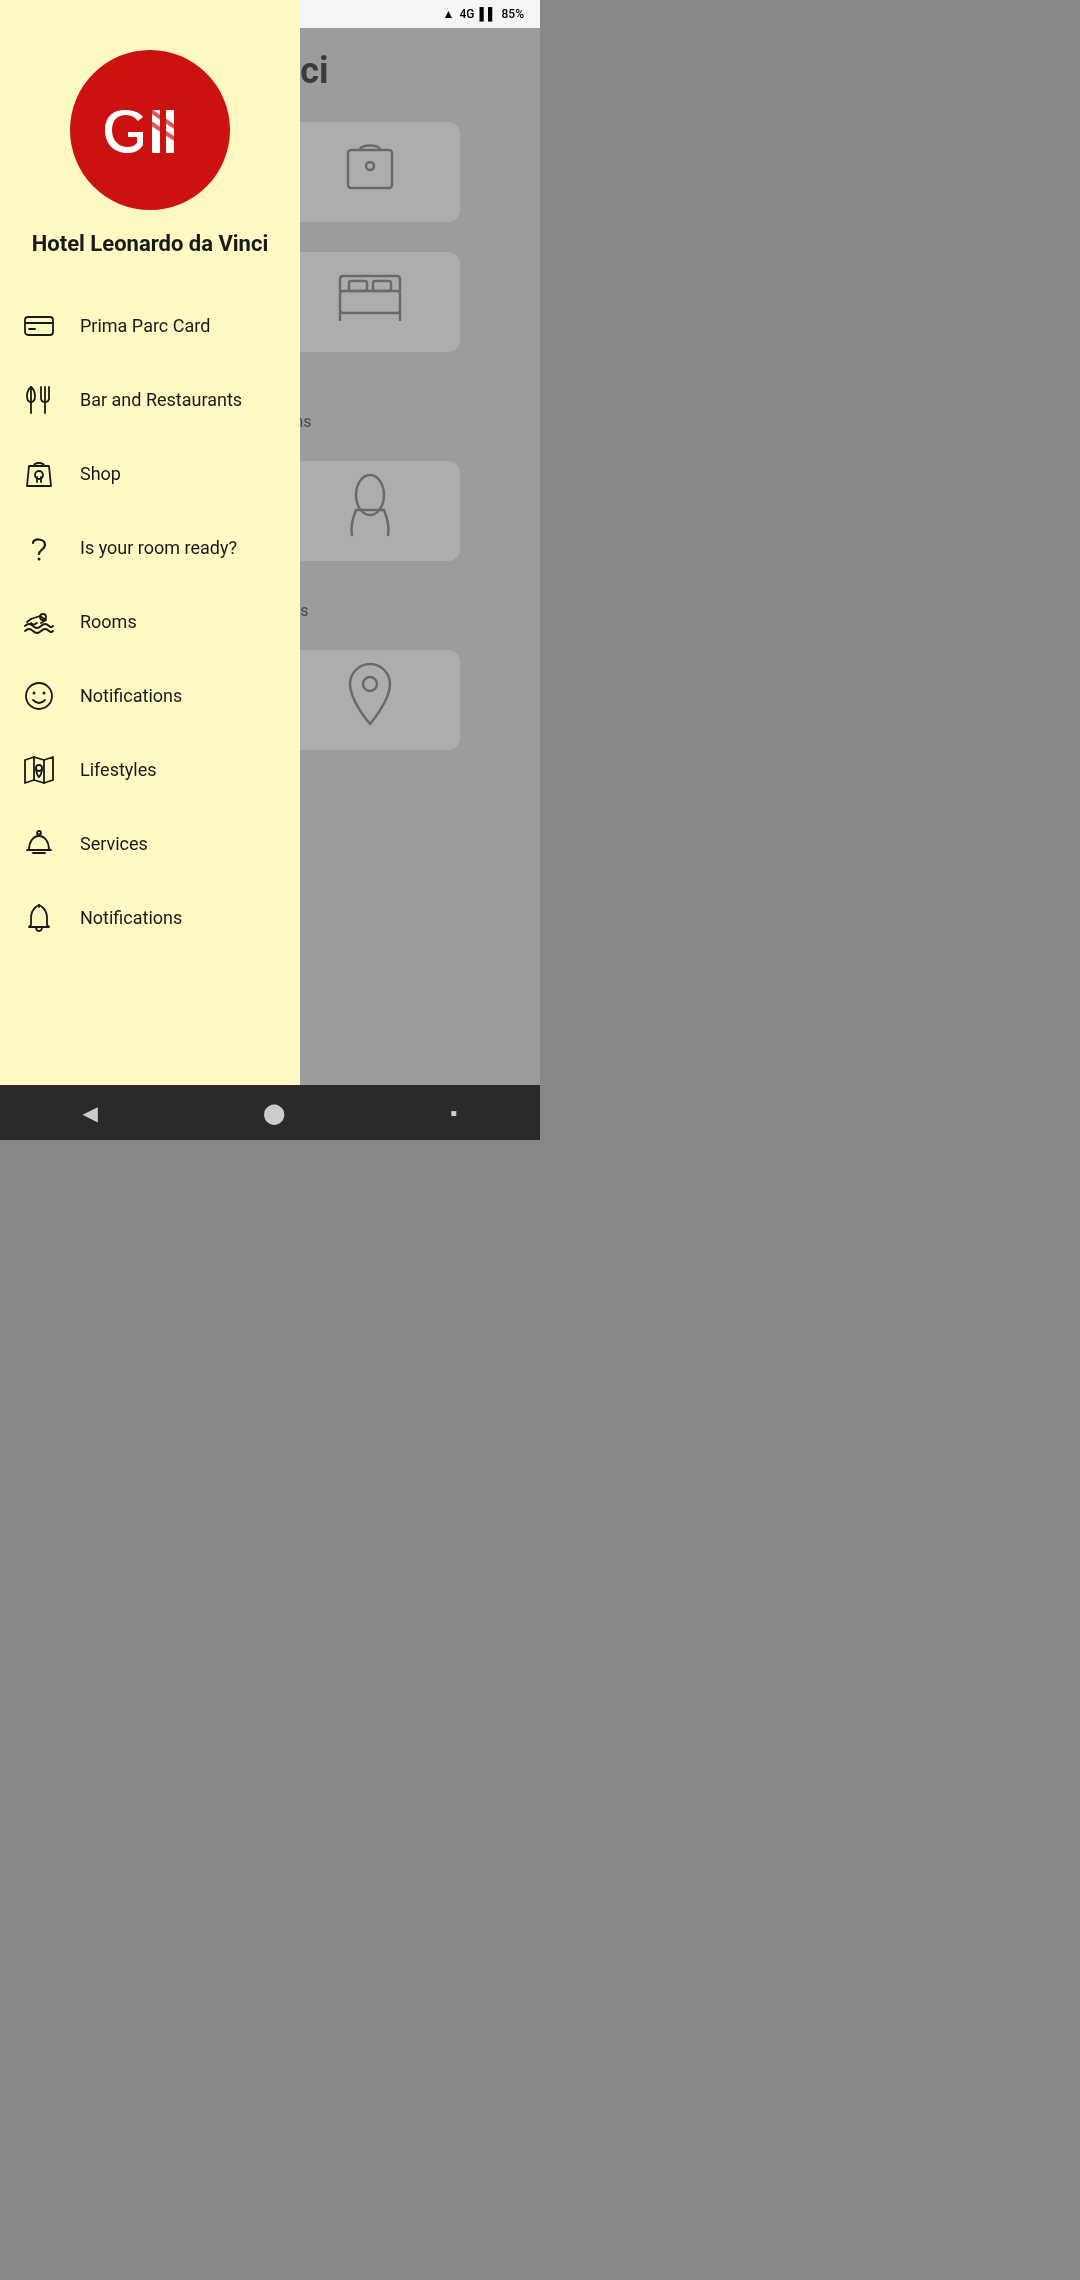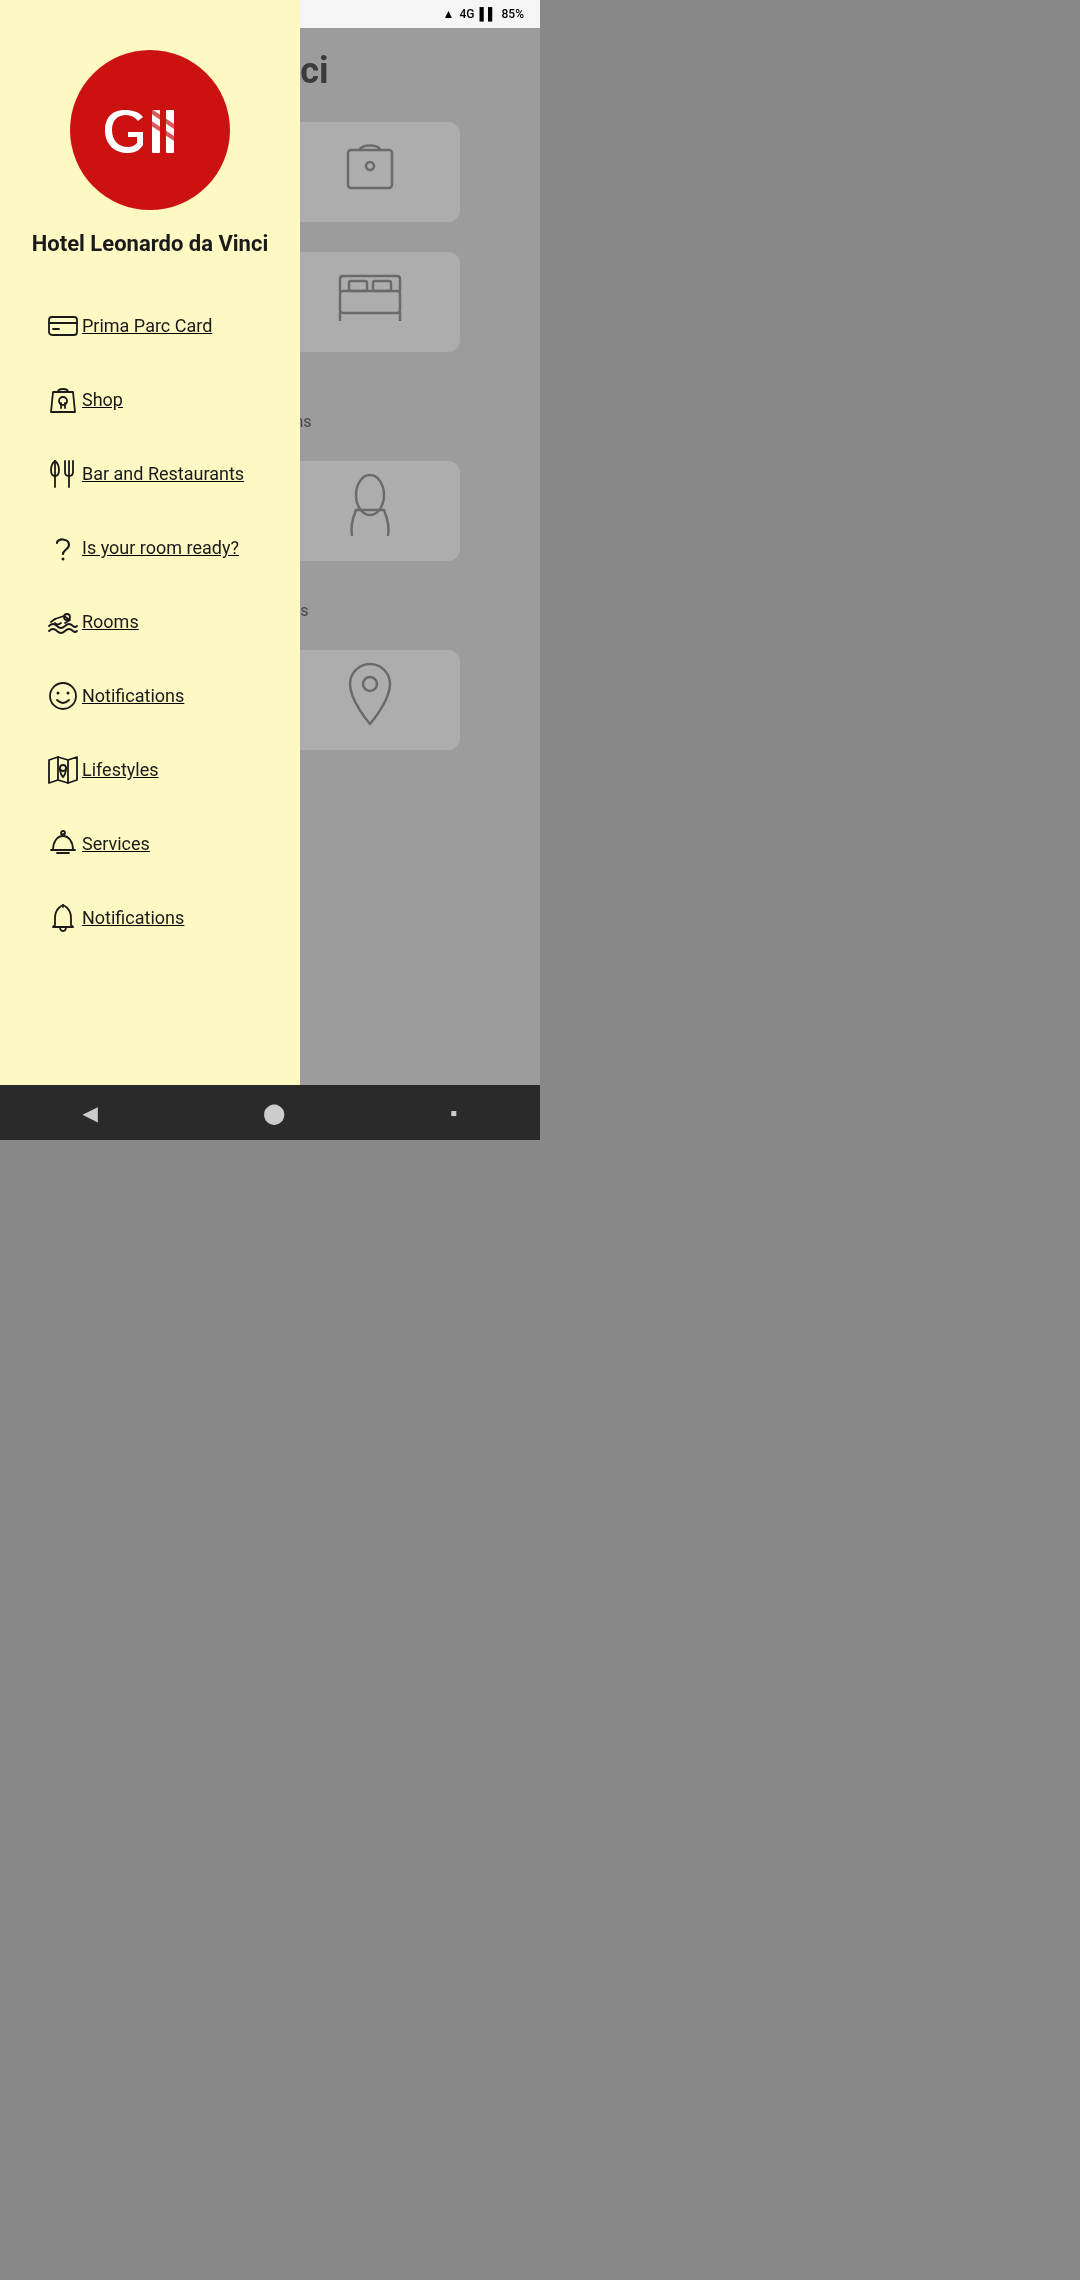--- a/index.html
+++ b/index.html
@@ -135,23 +135,23 @@
     
     .menu-list {
       list-style: none;
       padding: 10px 0;
       flex: 1;
     }
 
     .menu-item {
       display: flex;
       align-items: center;
-      padding: 18px 44px;
+      padding: 18px 20px;
+      gap: 22px;
       cursor: pointer;
-      text-decoration: underline;
     }
 
     .menu-icon {
       width: 38px;
       height: 38px;
       display: flex;
       align-items: center;
       justify-content: center;
       flex-shrink: 0;
     }
@@ -290,43 +290,43 @@
           <line x1="2" y1="13" x2="30" y2="13"></line>
           <line x1="6" y1="19" x2="12" y2="19"></line>
         </svg>
       </div>
       <span class="menu-label">Prima Parc Card</span>
     </li>
 
     <li class="menu-item">
       <div class="menu-icon">
         <svg viewBox="0 0 32 32">
+          <line x1="8" y1="3" x2="8" y2="29"></line>
+          <path d="M8 3 C8 3 4 6 4 12 C4 16 6 18 8 18"></path>
+          <path d="M8 3 C8 3 12 6 12 12 C12 16 10 18 8 18"></path>
+          <line x1="22" y1="3" x2="22" y2="29"></line>
+          <path d="M18 3 L18 14 Q18 18 22 18 Q26 18 26 14 L26 3"></path>
+        </svg>
+      </div>
+      <span class="menu-label">Bar and Restaurants</span>
+    </li>
+
+    <li class="menu-item">
+      <div class="menu-icon">
+        <svg viewBox="0 0 32 32">
           <path d="M6 8 L4 28 L28 28 L26 8Z"></path>
           <path d="M11 8 C11 4 21 4 21 8"></path>
           <circle cx="16" cy="17" r="4"></circle>
           <line x1="14" y1="19" x2="14" y2="24"></line>
           <line x1="18" y1="19" x2="18" y2="24"></line>
         </svg>
       </div>
       <span class="menu-label">Shop</span>
     </li>
 
-    <li class="menu-item">
-      <div class="menu-icon">
-        <svg viewBox="0 0 32 32">
-          <line x1="8" y1="3" x2="8" y2="29"></line>
-          <path d="M8 3 C8 3 4 6 4 12 C4 16 6 18 8 18"></path>
-          <path d="M8 3 C8 3 12 6 12 12 C12 16 10 18 8 18"></path>
-          <line x1="22" y1="3" x2="22" y2="29"></line>
-          <path d="M18 3 L18 14 Q18 18 22 18 Q26 18 26 14 L26 3"></path>
-        </svg>
-      </div>
-      <span class="menu-label">Bar and Restaurants</span>
-    </li>
-
 
     <li class="menu-item">
       <div class="menu-icon">
         <svg viewBox="0 0 32 32">
           <path d="M10 11 C10 6 22 6 22 13 C22 17 16 18 16 22" stroke-width="2.2"></path>
           <circle cx="16" cy="27" r="1.5" fill="#1a1a1a" stroke="none"></circle>
         </svg>
       </div>
       <span class="menu-label">Is your room ready?</span>
     </li>

